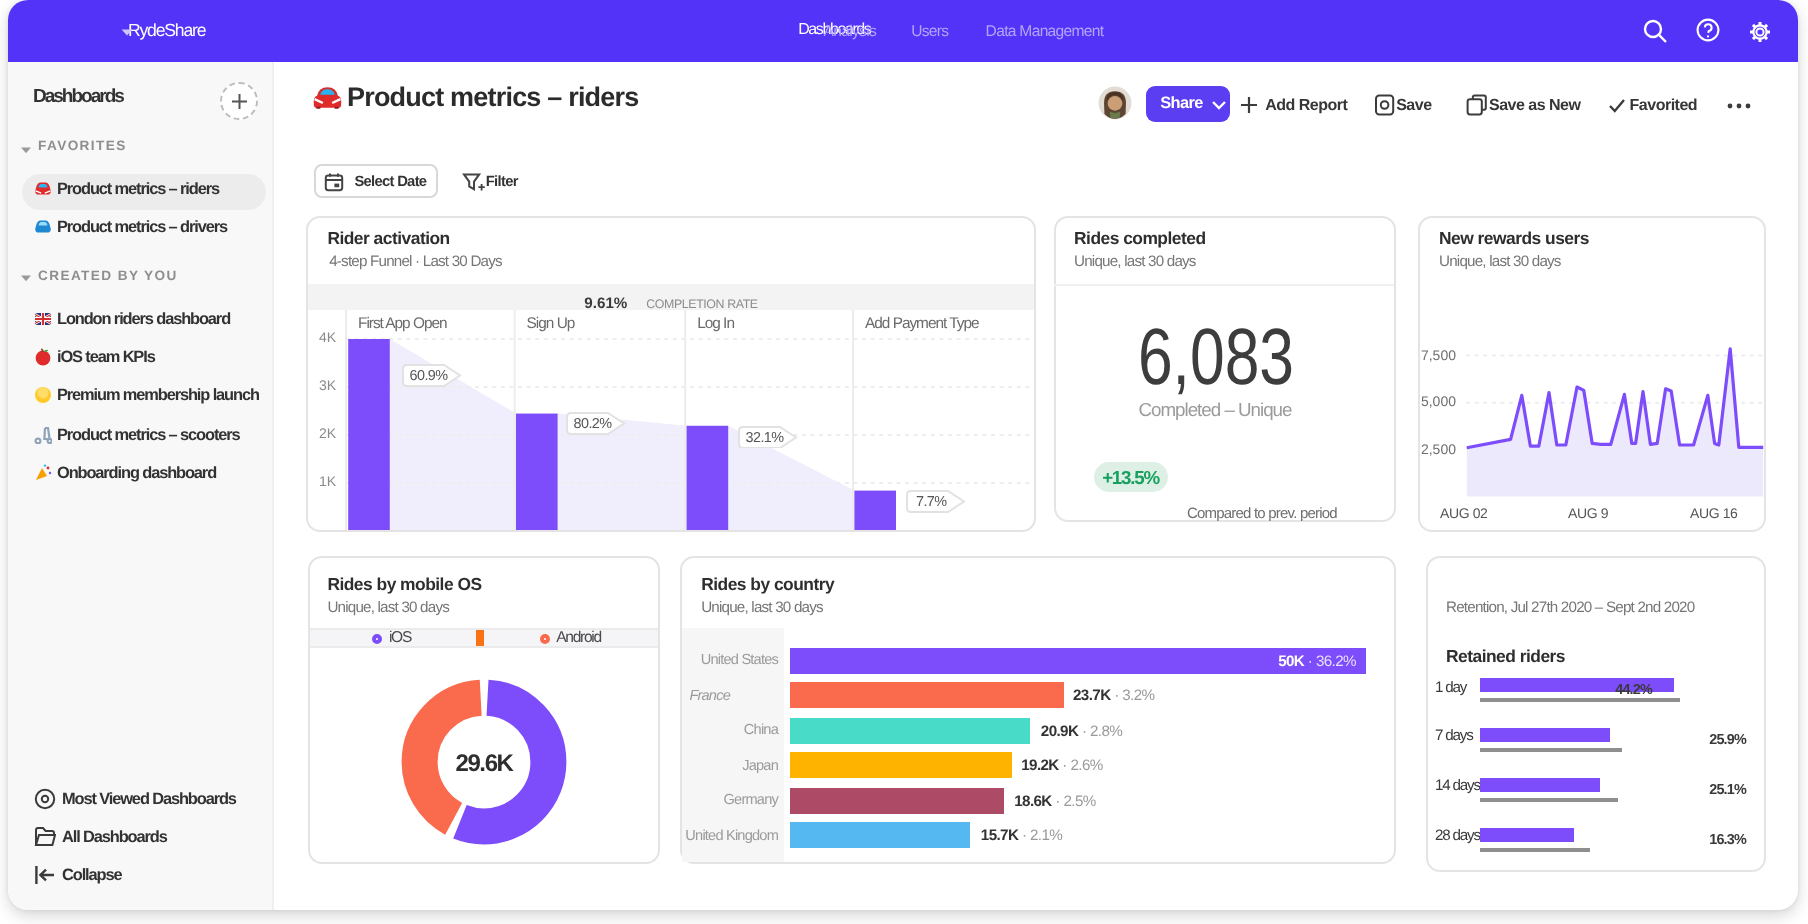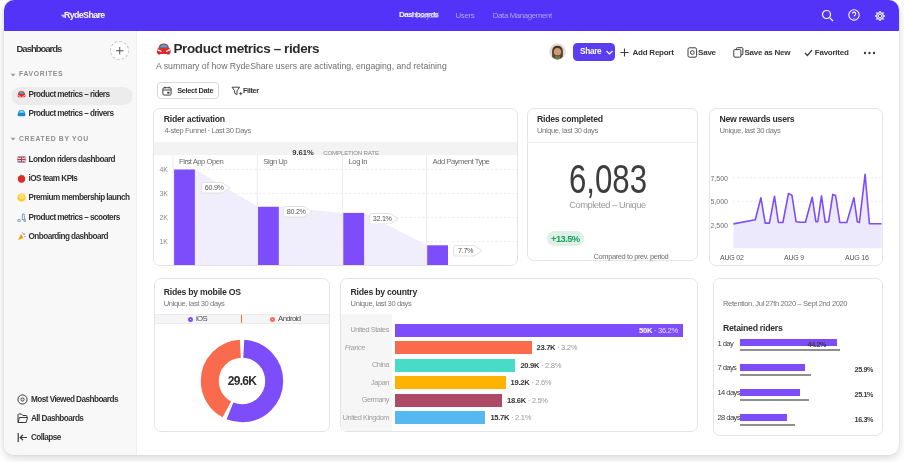--- a/index.html
+++ b/index.html
@@ -4,21 +4,21 @@
 <style>
 * { margin:0; padding:0; box-sizing:border-box; }
 html,body { width:904px; height:462px; background:#fff; font-family:"Liberation Sans", sans-serif; }
 #win { position:absolute; left:4px; top:0; width:895px; height:455px; background:#fff;
   border-radius:10px; box-shadow:0 3px 8px rgba(0,0,0,.16), 0 0 2px rgba(0,0,0,.08); overflow:hidden; }
 .abs { position:absolute; }
 div { line-height:1; }
 
 #hdr { position:absolute; left:0; top:0; width:100%; height:31px; background:#5433f8; }
 .hnav { position:absolute; top:11.5px; font-size:7.8px; letter-spacing:-0.35px; color:#b2a4f9; }
-.hnav.on { color:#fff; font-weight:bold; font-size:8px; letter-spacing:-0.7px; top:11.4px;padding-left:48px; }
+.hnav.on { color:#fff; font-weight:normal; font-size:8px; letter-spacing:-0.7px; top:11.4px;padding-left:48px; }
 
 #side { position:absolute; left:0; top:31px; width:133px; height:424px; background:#f8f8f8; border-right:1px solid #efefef; }
 .sseclbl { position:absolute; font-size:6.8px; letter-spacing:0.7px; color:#8e8e8e; font-weight:bold; }
 .sitem { position:absolute; left:24.5px; font-size:8.2px; color:#323232; font-weight:bold; letter-spacing:-0.55px; white-space:nowrap; }
 .sico { position:absolute; left:12.5px; width:9px; height:9px; }
 
 .card { position:absolute; background:#fff; border:1px solid #e4e4e4; border-radius:7px; }
 .ctitle { position:absolute; font-size:8.7px; font-weight:bold; letter-spacing:-0.25px; color:#2e2e2e; white-space:nowrap; }
 .csub { position:absolute; font-size:7.6px; letter-spacing:-0.4px; color:#767676; white-space:nowrap; }
 .legend { position:absolute; background:#f5f5f7; border-top:1px solid #ebebeb; border-bottom:1px solid #ebebeb; }
@@ -149,21 +149,20 @@
     </svg>
 
   <svg class="abs" style="left:151.6px; top:42.4px;" width="15.5" height="13" viewBox="0 0 15.5 13">
       <path d="M2.5 6 Q3.3 1.6 7.75 1.6 Q12.2 1.6 13 6 Z" fill="#d32f2f"></path>
       <path d="M0.9 10.2 Q0.6 6.3 2.6 5.9 L12.9 5.9 Q14.9 6.3 14.6 10.2 Q14.5 11.9 13.2 11.9 L2.3 11.9 Q1 11.9 0.9 10.2 Z" fill="#e02b2b"></path>
       <path d="M4.1 5.4 Q4.7 2.6 7.75 2.6 Q10.8 2.6 11.4 5.4 Z" fill="#2bb3f0"></path>
       <path d="M1.3 7.6 L5.4 9.5 M14.2 7.6 L10.1 9.5" stroke="#fff" stroke-width="1.2"></path>
       <path d="M2.2 11.9 L4.2 11.9 M11.3 11.9 L13.3 11.9" stroke="#8c1d1d" stroke-width="1"></path>
     </svg>
   <div class="abs" style="left:169.5px; top:41.6px; font-size:13.5px; font-weight:bold; color:#2b2b2b; letter-spacing:-0.4px;">Product metrics – riders</div>
-  <div class="abs" style="left:152px; top:62px; font-size:8.7px; color:#6e6e6e;">A summary of how RydeShare users are activating, engaging, and retaining</div>
 
   <div class="abs" style="left:153.3px; top:81.7px; width:62px; height:17px; border:1px solid #d8d8d8; border-radius:4px; background:#fff;"></div>
   <svg class="abs" style="left:157.7px; top:86px;" width="10" height="10" fill="none" stroke="#444" stroke-width="1">
       <rect x="0.9" y="1.7" width="8.2" height="7.4" rx="1.2"></rect>
       <path d="M0.9 4 H9.1 M3 0.7 V2.4 M7 0.7 V2.4"></path>
       <rect x="5.2" y="5.8" width="2.4" height="1.8" fill="#444" stroke="none"></rect>
     </svg>
   <div class="abs" style="left:173.2px; top:86.8px; font-size:7.4px; font-weight:bold; letter-spacing:-0.35px; color:#333;">Select Date</div>
   <svg class="abs" style="left:227.4px; top:85.7px;" width="12" height="11" fill="none" stroke="#444" stroke-width="1">
       <path d="M1 1.2 H8.6 L6 4.8 V8.6 L3.6 7.2 V4.8 Z"></path>
@@ -289,21 +288,21 @@
     <path d="M0.4 53.9 L22.3 49.7 L27.9 27.7 L32.2 53.1 L36.4 53.1 L41.5 26.3 L45.4 52.5 L49.9 52.5 L55.5 23.5 L58.9 25.2 L63.1 51.7 L67.4 52.2 L72.4 52.2 L79.2 27.2 L82.9 51.7 L84.8 51.7 L88.5 25.8 L92.2 52.2 L95.6 51.7 L99.8 24.4 L102.6 25.5 L106.8 52.5 L113.8 52.5 L120.9 27.7 L124.3 51.7 L126.4 52.5 L132.1 4.4 L136.4 53.7 L148.6 53.7" fill="none" stroke="#7d4dfc" stroke-width="1.6" stroke-linejoin="round"></path>
   </svg>
   <div class="abs" style="left:716px; top:253.5px; font-size:7px; letter-spacing:-0.2px; color:#555;">AUG 02</div>
   <div class="abs" style="left:780px; top:253.5px; font-size:7px; letter-spacing:-0.2px; color:#555;">AUG 9</div>
   <div class="abs" style="left:841px; top:253.5px; font-size:7px; letter-spacing:-0.2px; color:#555;">AUG 16</div>
 
   <div class="card" style="left:149.5px; top:278px; width:176.5px; height:154px;"></div>
   <div class="ctitle" style="left:159.7px; top:288.3px;">Rides by mobile OS</div>
   <div class="csub" style="left:159.7px; top:300.2px;">Unique, last 30 days</div>
   <div class="legend" style="left:150.5px; top:313.9px; width:174.5px; height:10.5px;">
-    <div style="position:absolute; left:0; top:0; width:87px; height:100%; border-right:1px solid #f97316; display:flex; align-items:center; justify-content:center;">
+    <div style="position:absolute; left:0; top:0; width:87px; height:100%; border-right:4px solid #f97316; display:flex; align-items:center; justify-content:center;">
       <span class="ring" style="border:2px solid #7d4dfc; width:5px; height:5px;"></span>
         <span class="gtxt" style="margin-left:3px;">iOS</span>
     </div>
     <div style="position:absolute; left:87px; top:0; right:0; height:100%; display:flex; align-items:center; justify-content:center;">
       <span class="ring" style="border:2px solid #fa6a4c; width:5px; height:5px;"></span>
         <span class="gtxt" style="margin-left:3px;">Android</span>
     </div>
   </div>
   <svg class="abs" style="left:196px; top:338.5px;" width="84" height="84" viewBox="0 0 84 84">
     <g transform="translate(42,42)">

